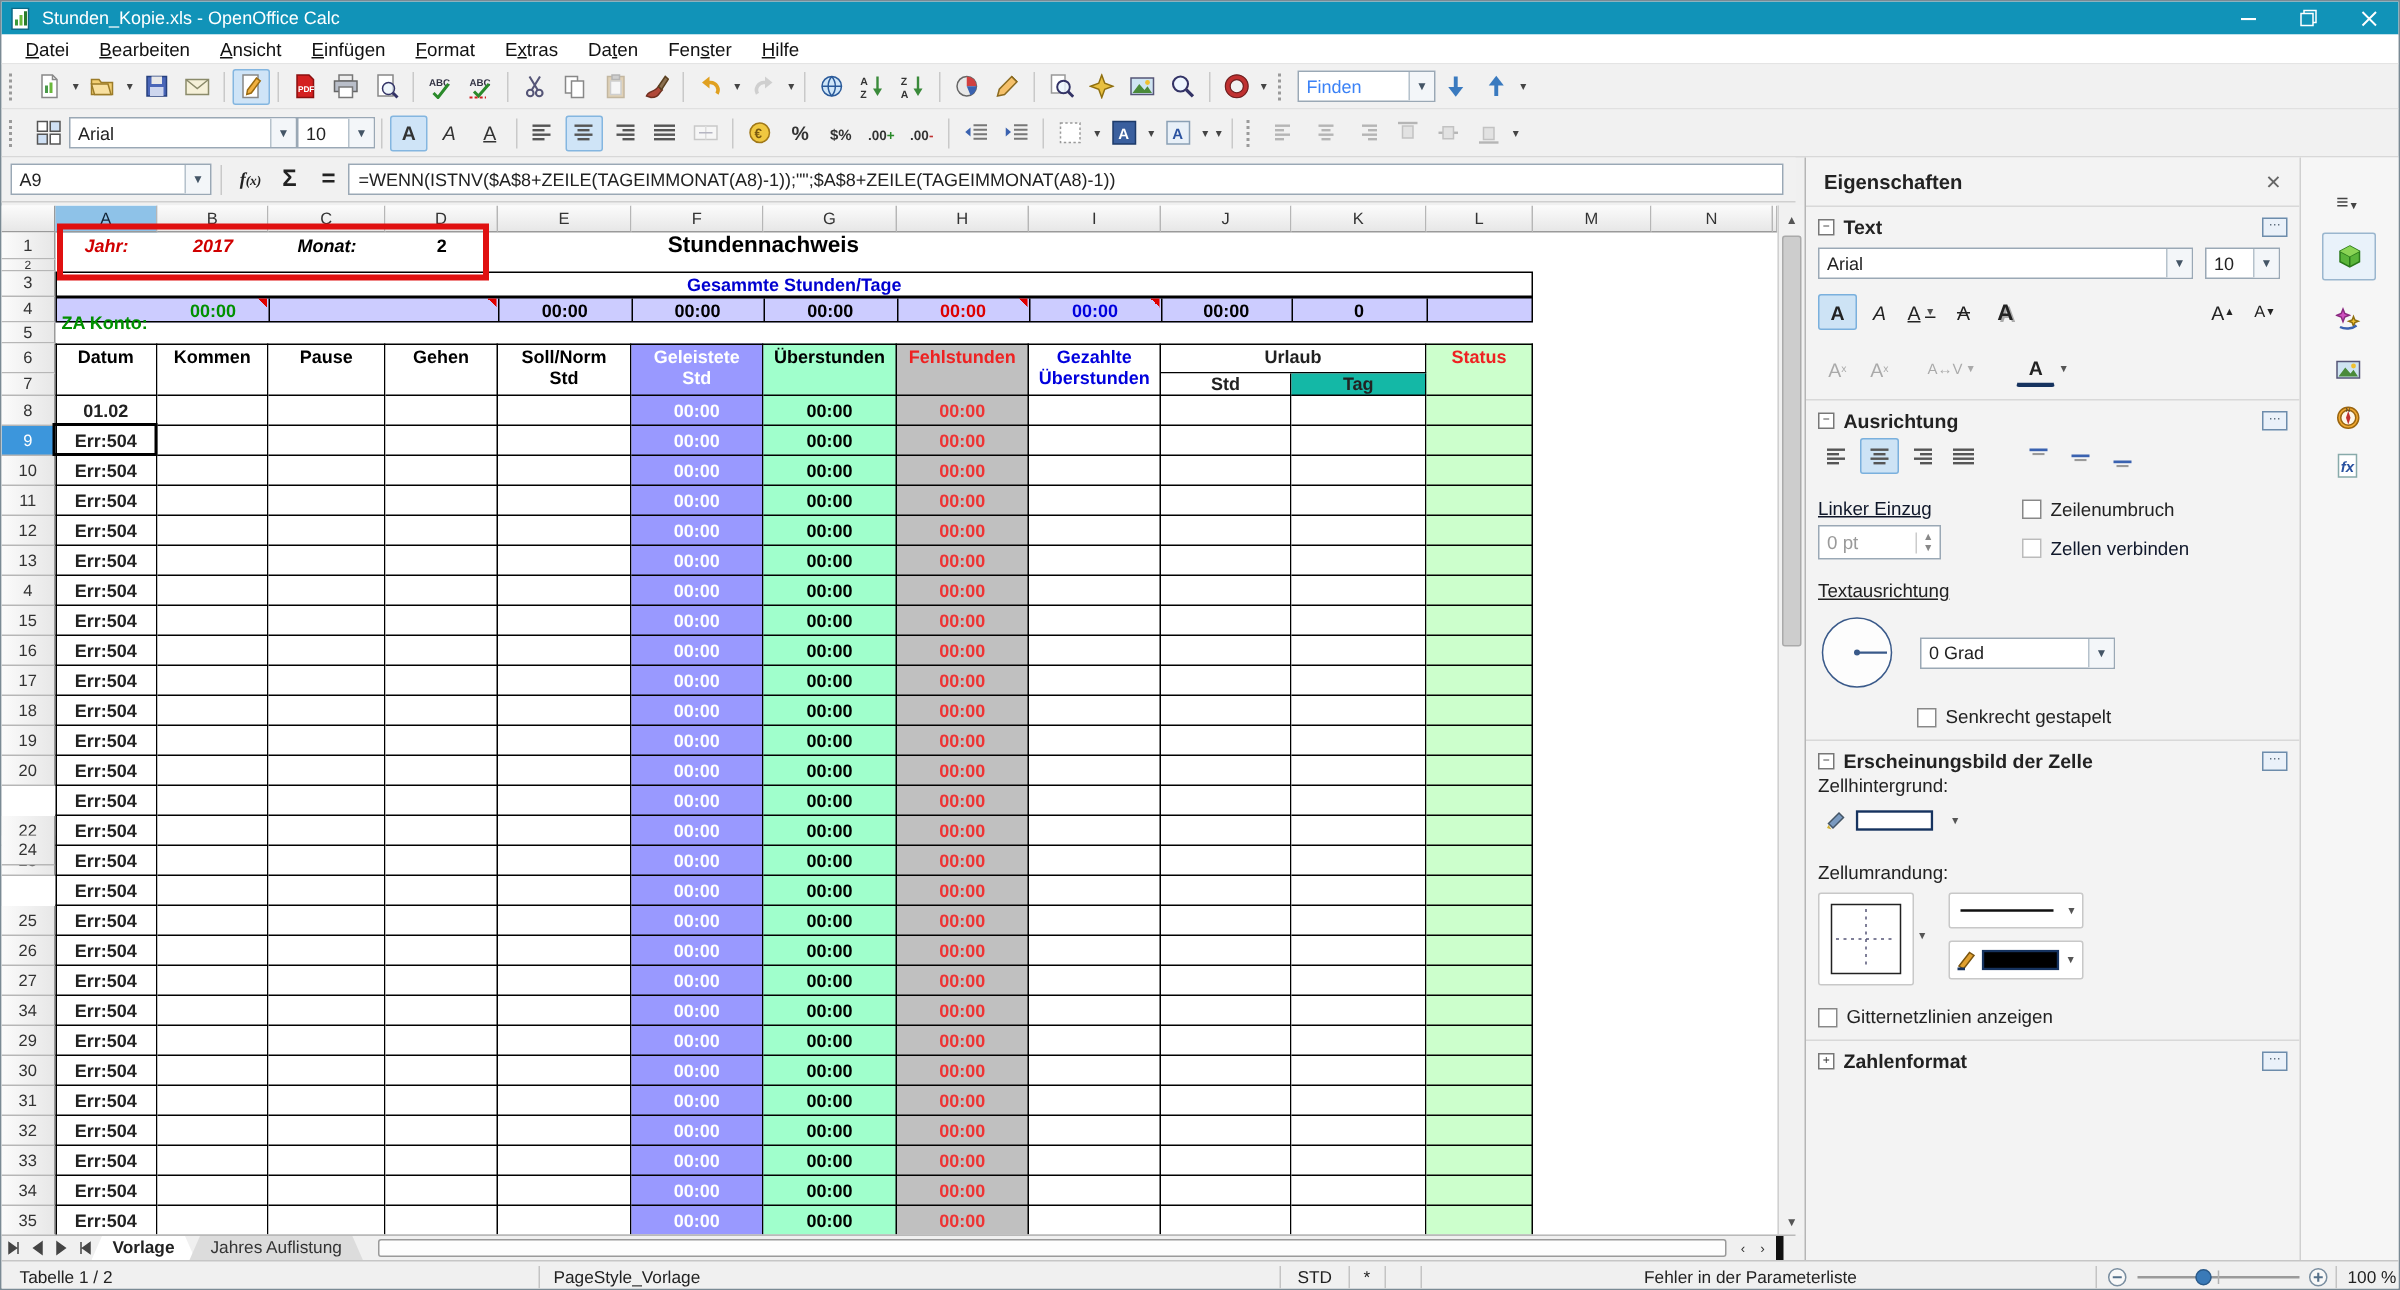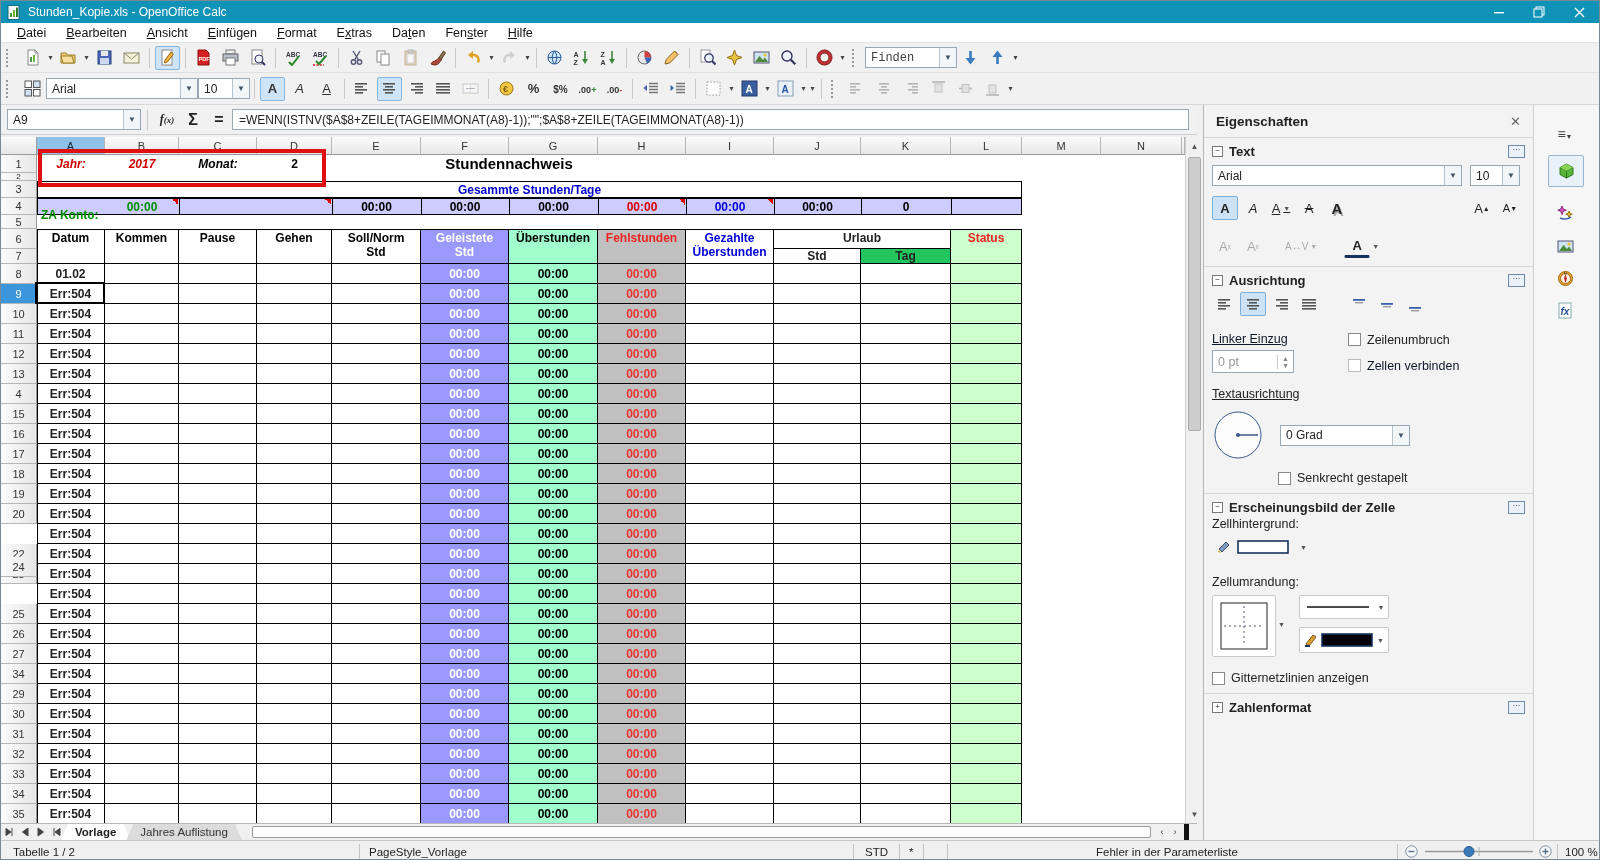--- a/index.html
+++ b/index.html
@@ -365,21 +365,21 @@
           <svg width="17" height="17" viewBox="0 0 17 17">
             <circle cx="8.5" cy="8.5" r="6" fill="none" stroke="#c03030" stroke-width="3.4"></circle>
             <circle cx="8.5" cy="8.5" r="7.6" fill="none" stroke="#702020" stroke-width="0.8"></circle>
             <circle cx="8.5" cy="8.5" r="4.4" fill="none" stroke="#702020" stroke-width="0.8"></circle>
           </svg>
         </span>
       </div>
       <div class="dd">▾</div>
       <div class="grip"></div>
       <div class="combo" style="width: 92px;">
-        <span class="cval" style="color: #404040; font-family: Liberation Mono, monospace;">Finden</span>
+        <span class="cval" style="color: #3b82f6;">Finden</span>
         <span class="cdd">▼</span>
       </div>
       <div class="tbtn">
         <span>
           <svg width="17" height="17" viewBox="0 0 17 17">
             <path d="M8.5 2v8" stroke="#3a7abf" stroke-width="2.6"></path>
             <path d="M3.5 9l5 6.5L13.5 9z" fill="#3a7abf"></path>
           </svg>
         </span>
       </div>
@@ -718,21 +718,21 @@
       </div>
       <div class="gcell hdrtxt" style="left:597px;top:92px;width:88px;height:35px;background:#c0c0c0;color:#ee2222;">
         <span>Fehlstunden</span>
       </div>
       <div class="gcell hdrtxt" style="left:685px;top:92px;width:88px;height:35px;background:#fff;color:#0000dd;">
         <span>Gezahlte</span>
         <span>Überstunden</span>
       </div>
       <div class="gcell" style="left:773px;top:92px;width:177px;height:20px;background:#fff;align-items:flex-start;padding-top:2px;">Urlaub</div>
       <div class="gcell" style="left:773px;top:112px;width:87px;height:15px;background:#fff;">Std</div>
-      <div class="gcell" style="left:860px;top:112px;width:90px;height:15px;background:#22c55e;">Tag</div>
+      <div class="gcell" style="left:860px;top:112px;width:90px;height:15px;background:#14b8a6;">Tag</div>
       <div class="gcell hdrtxt" style="left:950px;top:92px;width:71px;height:35px;background:#ccffcc;color:#ee2222;">
         <span>Status</span>
       </div>
       <div class="" style="position:absolute;left:36px;top:92px;width:1px;height:595px;background:#000;z-index:1;"></div>
       <div class="" style="position:absolute;left:36px;top:92px;width:985px;height:1px;background:#000;z-index:1;"></div>
       <div class="gcell" style="left:36px;top:127px;width:68px;height:20px;background:#fff;">01.02</div>
       <div class="gcell" style="left:104px;top:127px;width:74px;height:20px;background:#fff;"></div>
       <div class="gcell" style="left:178px;top:127px;width:78px;height:20px;background:#fff;"></div>
       <div class="gcell" style="left:256px;top:127px;width:75px;height:20px;background:#fff;"></div>
       <div class="gcell" style="left:331px;top:127px;width:89px;height:20px;background:#fff;"></div>

